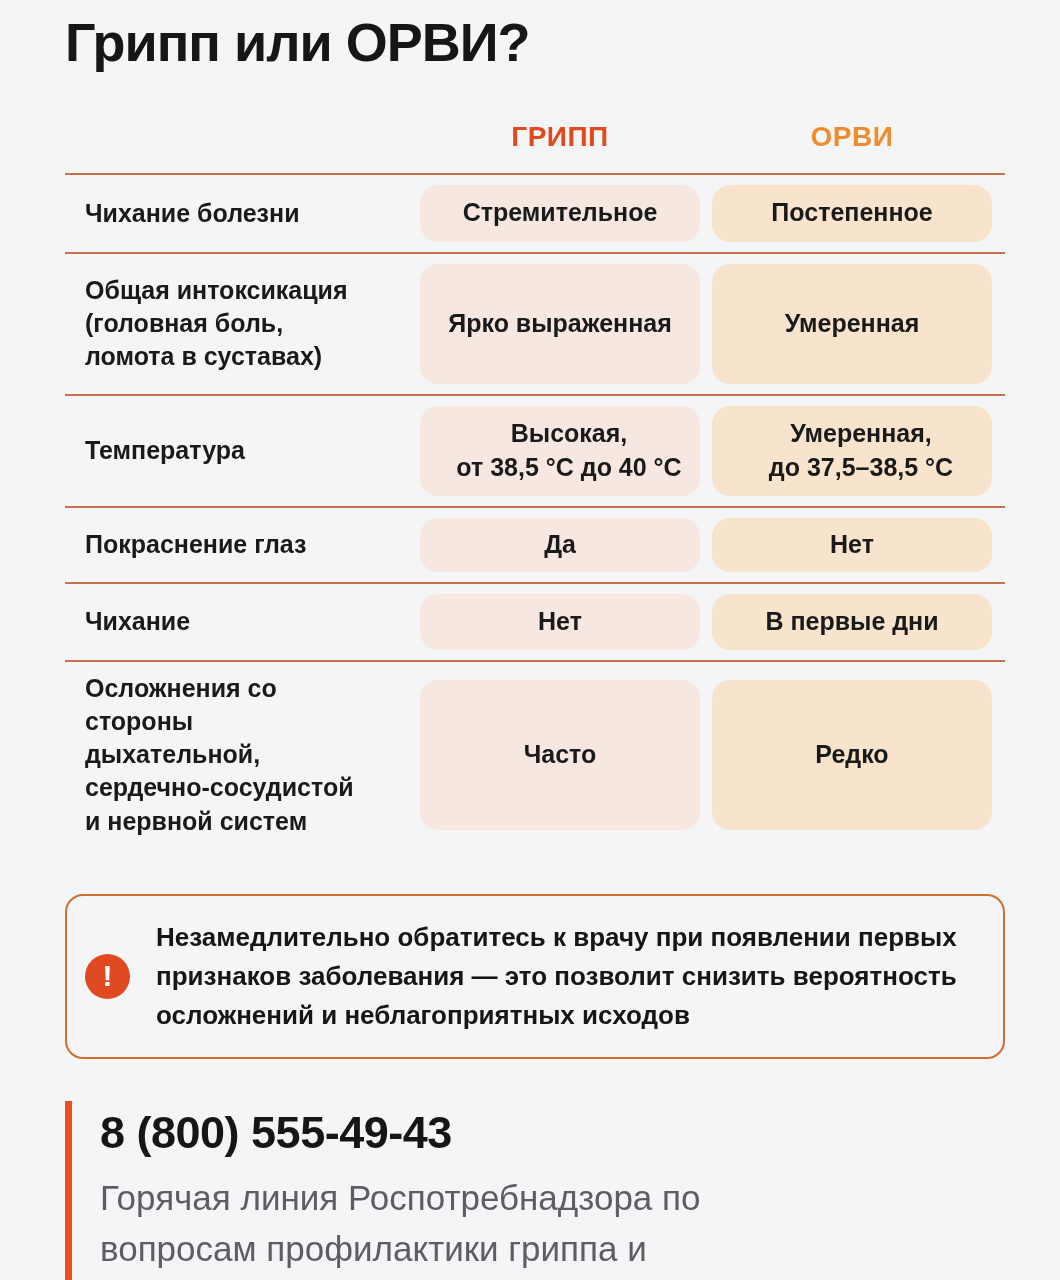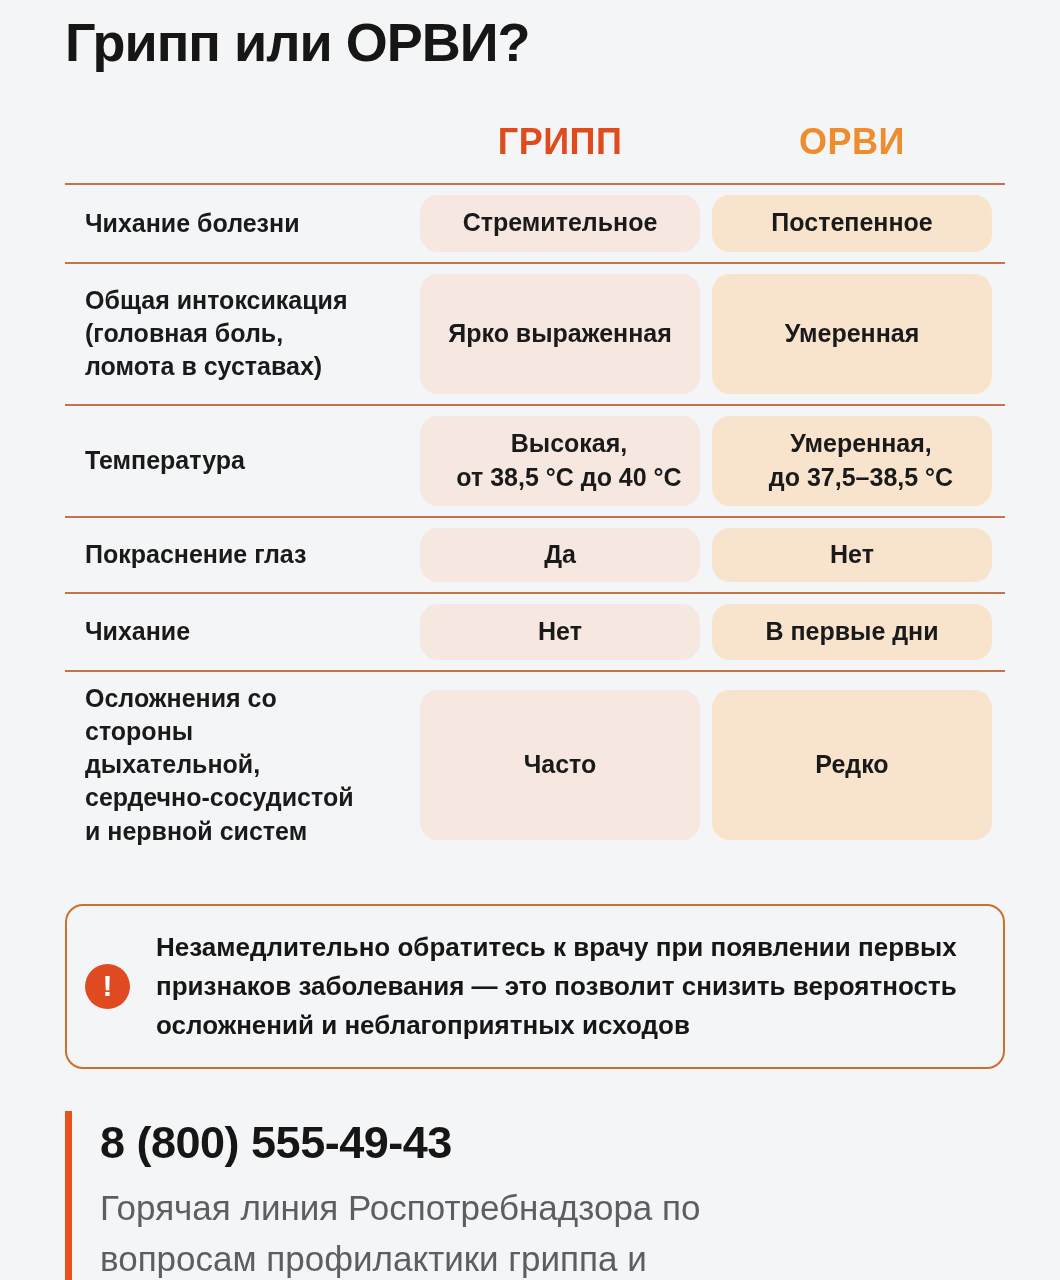--- a/index.html
+++ b/index.html
@@ -28,21 +28,21 @@
   
   .table { width: 940px; margin-top: 50px; }
   .header-row {
     display: grid;
     grid-template-columns: 343px 280px 280px;
     column-gap: 12px;
     padding-bottom: 20px;
   }
   .header-cell {
     text-align: center;
-    font-size: 36px;
+    font-size: 28px;
     font-weight: 800;
     letter-spacing: 0.5px;
     align-self: end;
   }
   .h-gripp { color: #e04b1e; }
   .h-orvi  { color: #ef8c2e; }
   .row {
     display: grid;
     grid-template-columns: 343px 280px 280px;
     column-gap: 12px;

